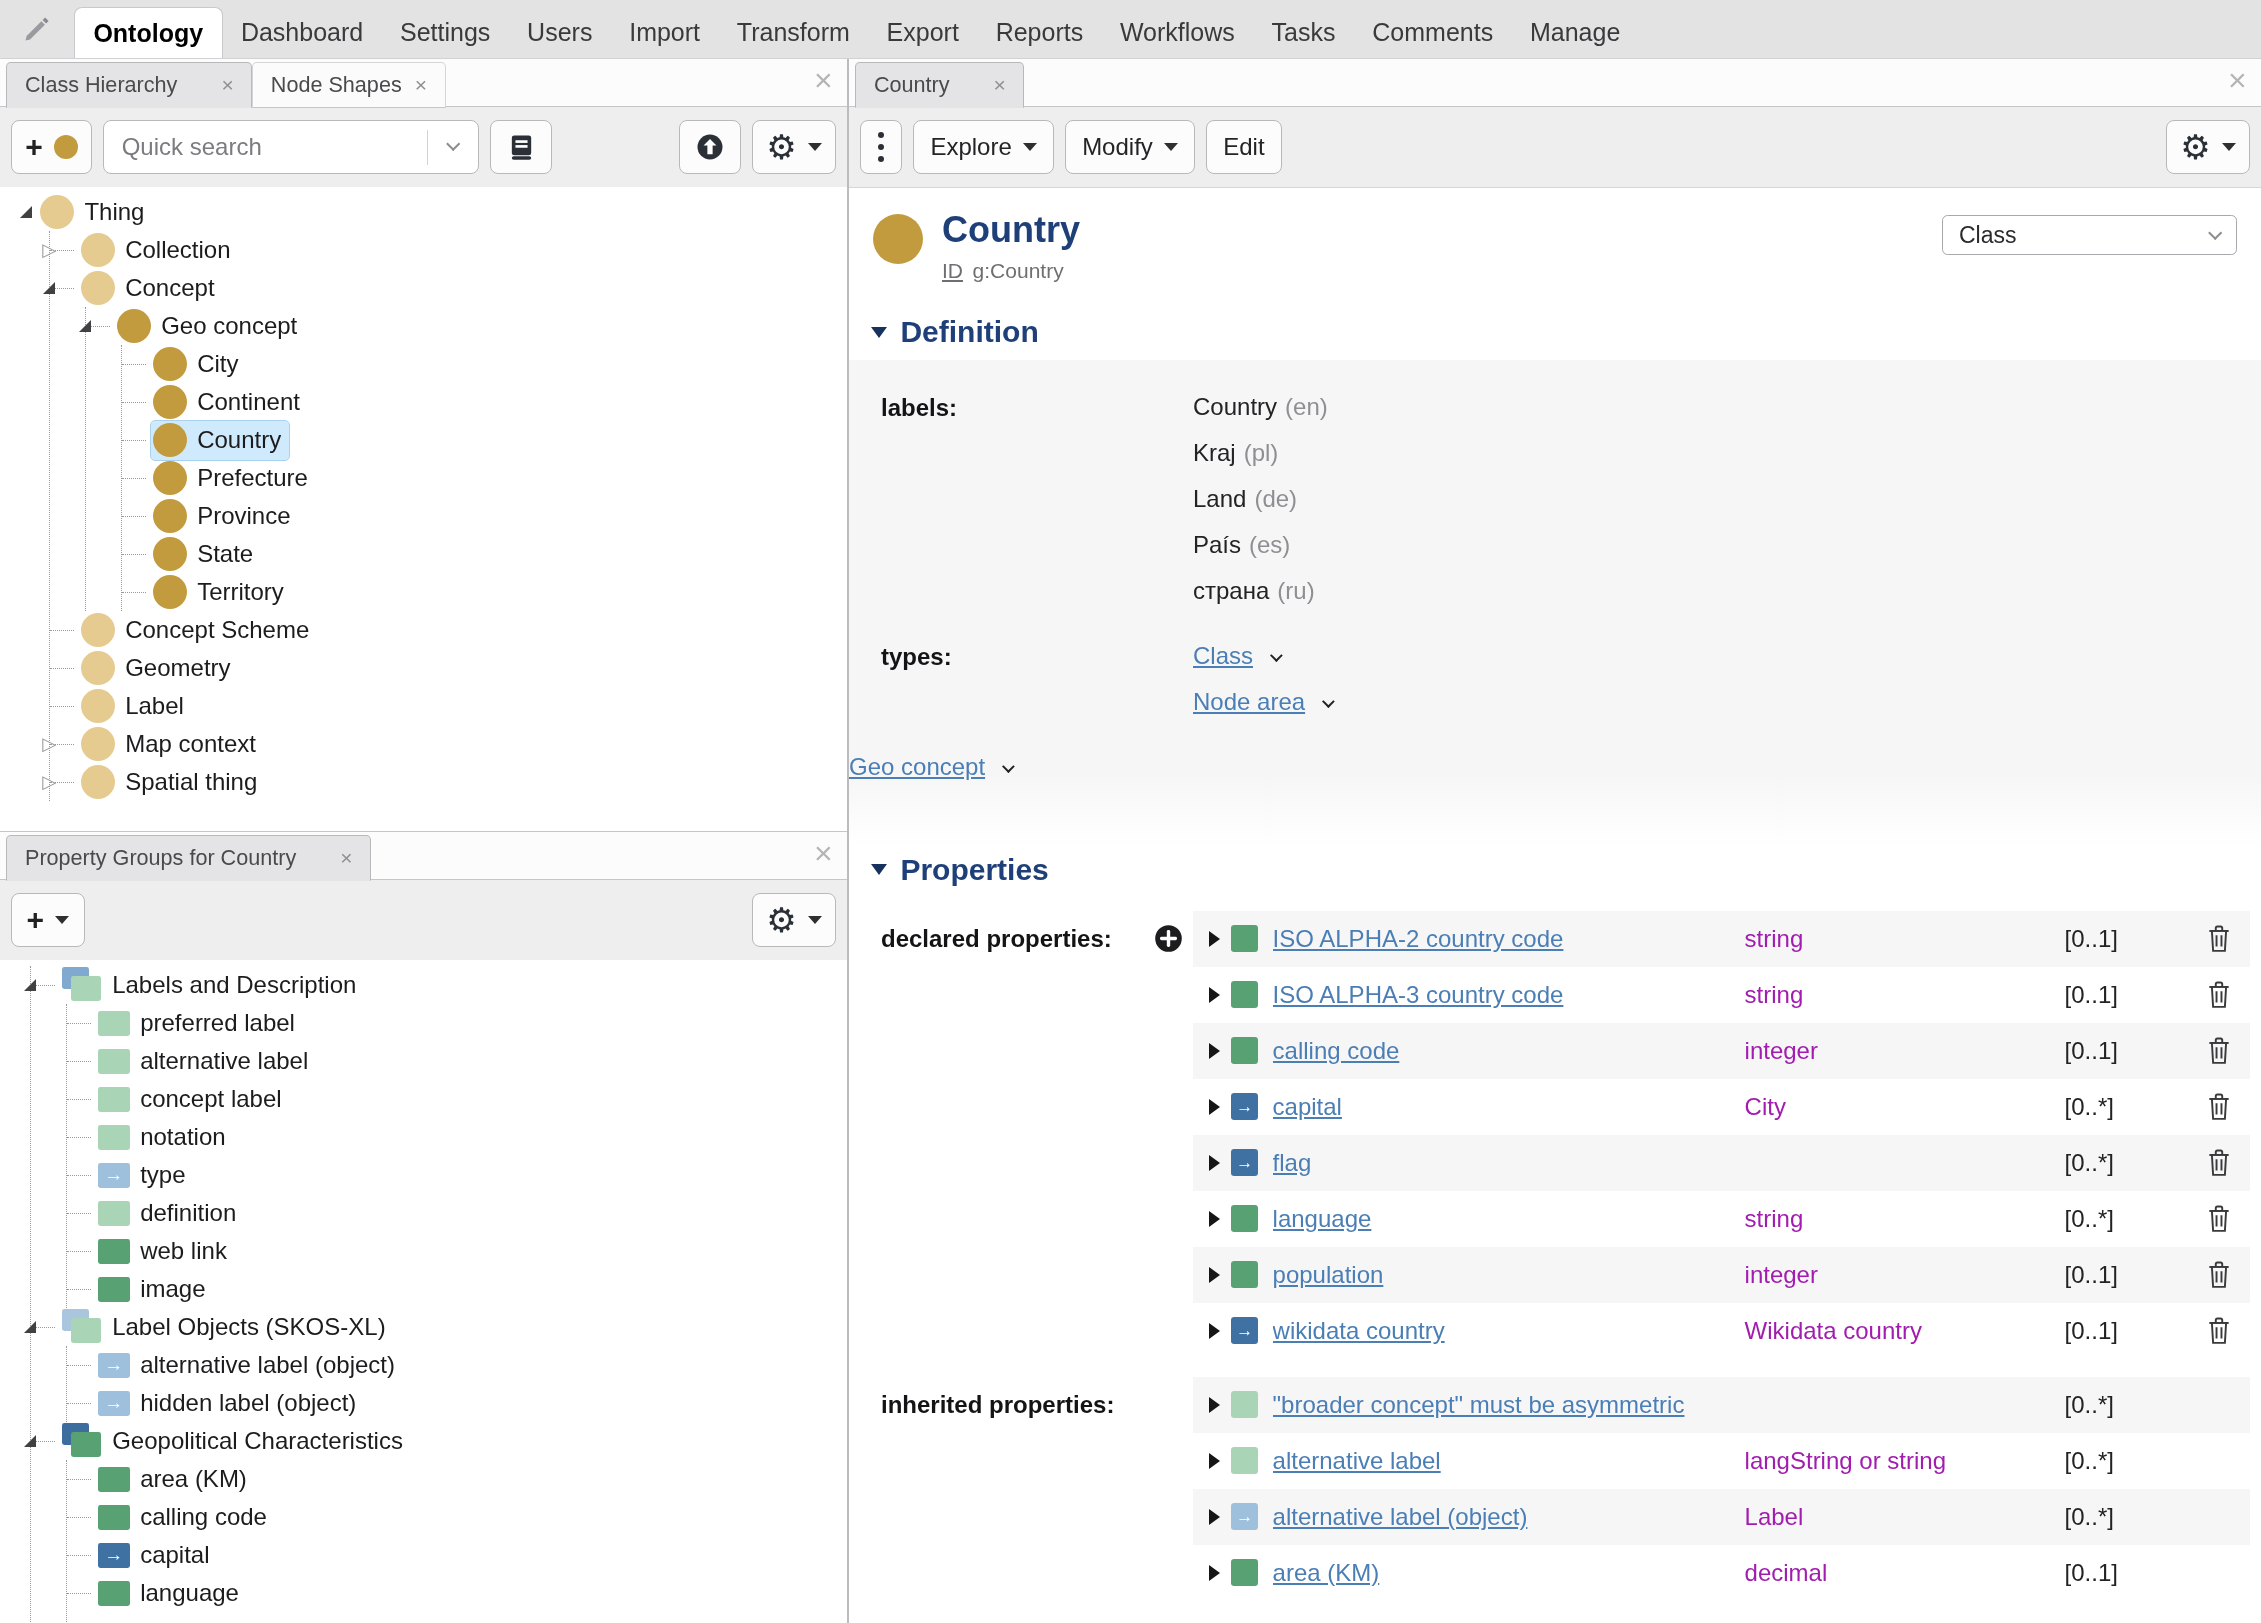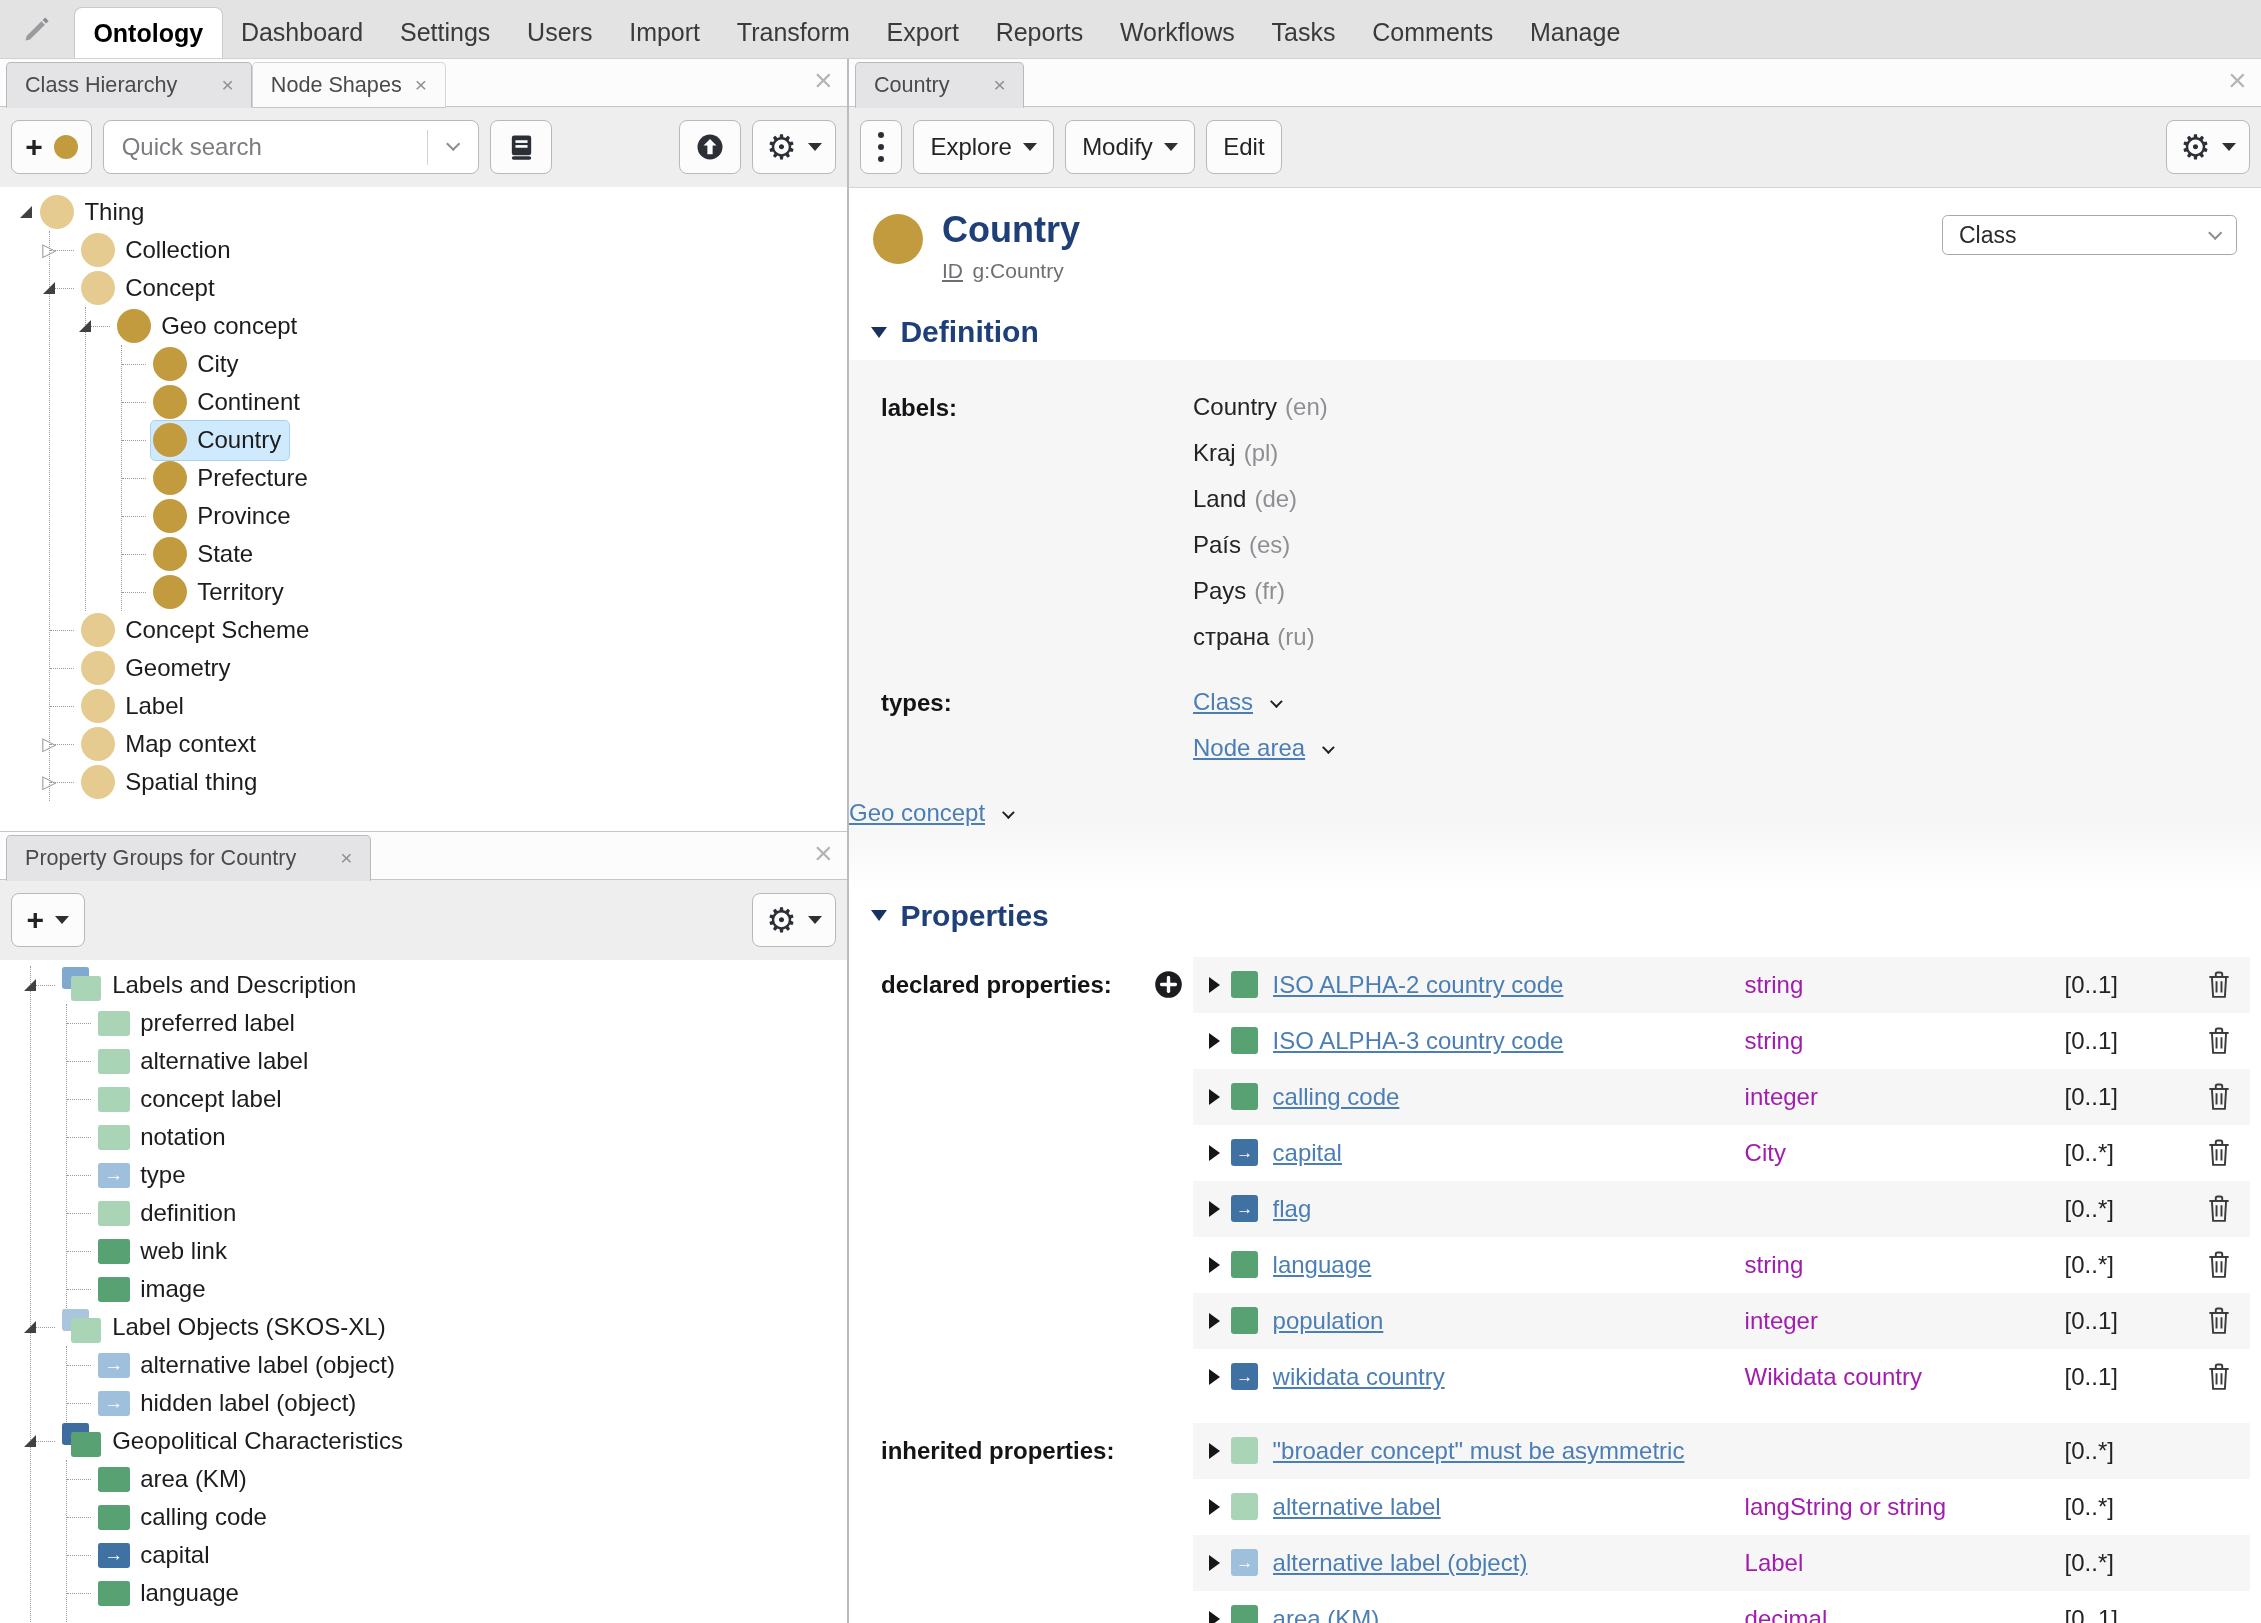--- a/index.html
+++ b/index.html
@@ -575,24 +575,20 @@
               </div>
               <div class="vline">
                 <span>Land</span>
                 <span class="lang">(de)</span>
               </div>
               <div class="vline">
                 <span>País</span>
                 <span class="lang">(es)</span>
               </div>
               <div class="vline">
-                <span>Pays</span>
-                <span class="lang">(fr)</span>
-              </div>
-              <div class="vline">
                 <span>страна</span>
                 <span class="lang">(ru)</span>
               </div>
             </div>
         </div>
         <div class="vgap"></div>
         <div class="defgrid">
           <div class="gkey" style="padding-top:9.6px;">types:</div>
           <div id="types-list">
               <div class="vline">

